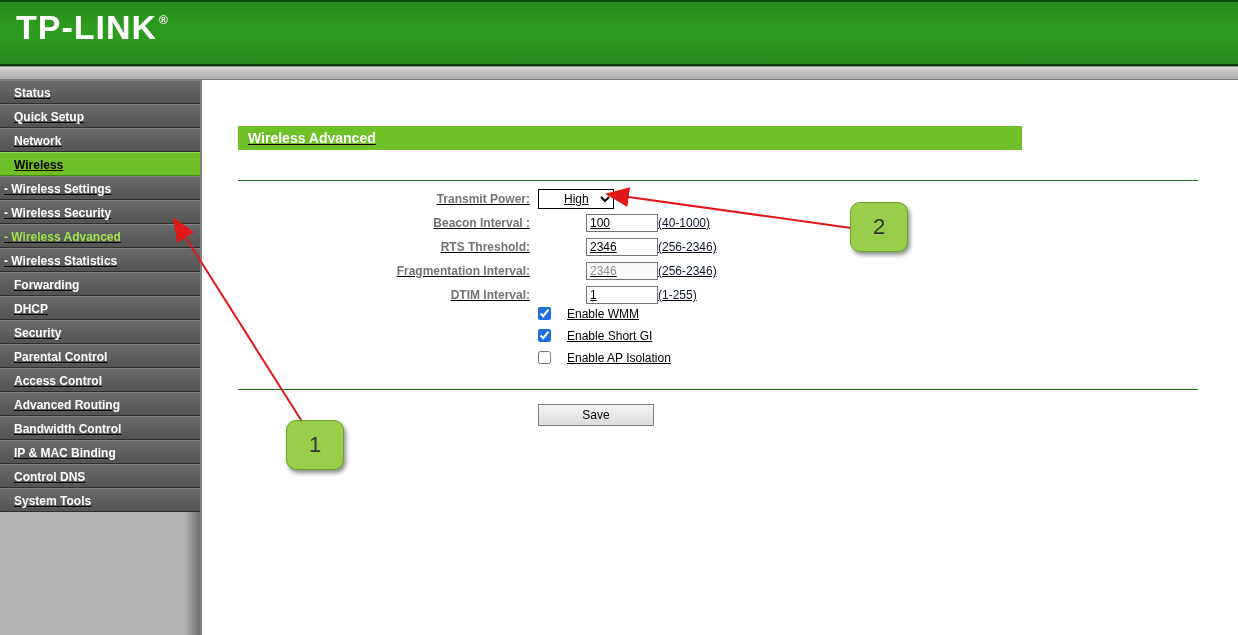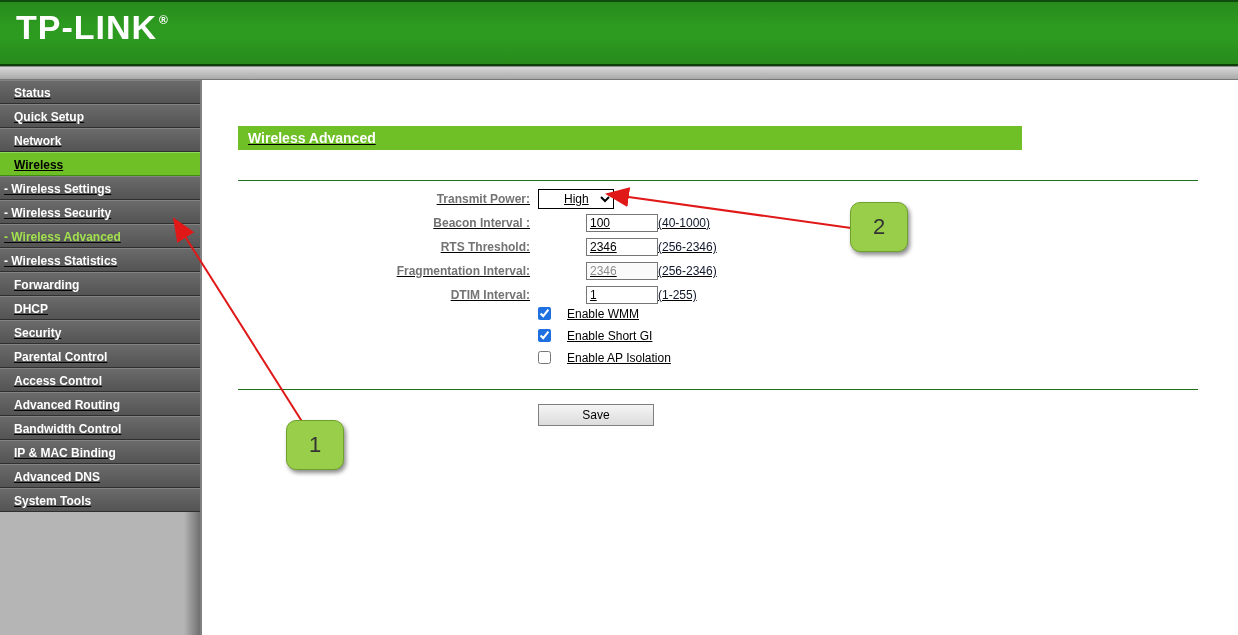--- a/index.html
+++ b/index.html
@@ -79,21 +79,21 @@
         <li class="sub sub-active">- Wireless Advanced</li>
         <li class="sub">- Wireless Statistics</li>
         <li>Forwarding</li>
         <li>DHCP</li>
         <li>Security</li>
         <li>Parental Control</li>
         <li>Access Control</li>
         <li>Advanced Routing</li>
         <li>Bandwidth Control</li>
         <li>IP &amp; MAC Binding</li>
-        <li>Advanced DNS</li>
+        <li>Control DNS</li>
         <li>System Tools</li>
       </ul>
   </div>
   <div class="vsep"></div>
 
   <div class="main">
     <div class="title-bar">Wireless Advanced</div>
     <hr class="hr1">
 
     <div class="form-row">

